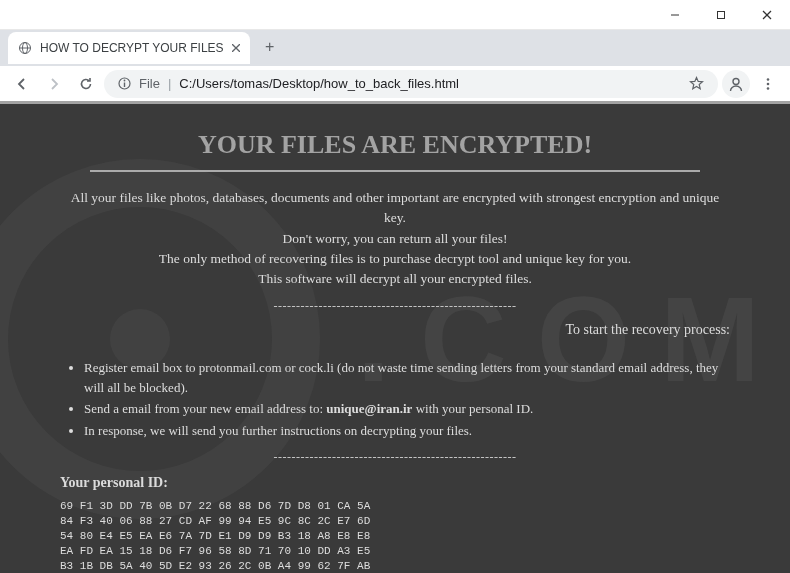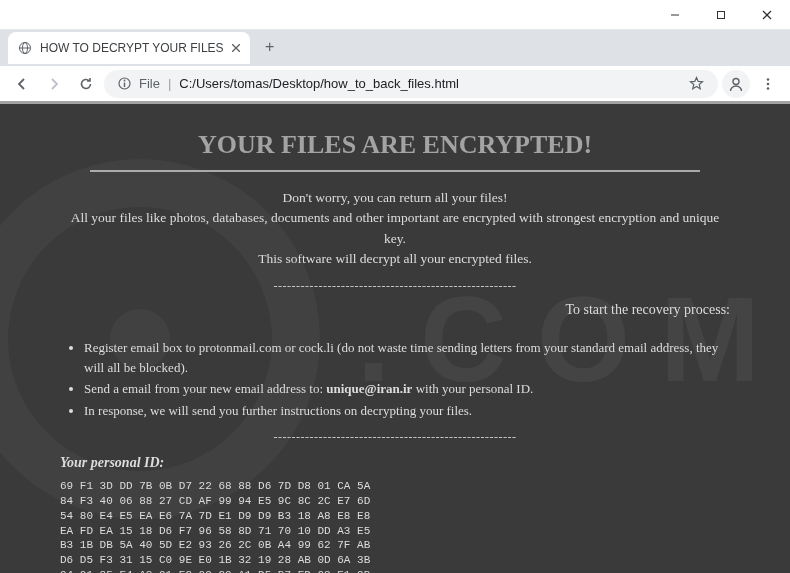--- a/index.html
+++ b/index.html
@@ -30,21 +30,21 @@
 
 .viewport { height: calc(573px - 30px - 36px - 38px); background: #3a3a3a; position: relative; overflow: hidden; }
 .page { padding: 20px 60px 20px 60px; color: #ddd; font-family: "Times New Roman", serif; }
 .page h1 { text-align: center; font-size: 26px; font-weight: bold; color: #a3a3a3; margin: 6px 0 10px; }
 .page hr { border: none; border-top: 2px solid #aaa; margin: 8px 30px; }
 .intro { text-align: center; font-size: 13.5px; line-height: 1.5; margin: 16px 0 10px; }
 .dashes { text-align: center; color: #ccc; font-size: 12px; margin: 8px 0; letter-spacing: 0.5px; }
 .start-line { font-size: 14px; margin: 6px 0; text-align: right; }
 .page ul { margin: 20px 0 10px 24px; font-size: 13px; line-height: 1.5; }
 .page ul li { margin-bottom: 2px; }
-.pid-label { font-weight: bold; font-size: 14px; margin: 10px 0 8px; font-style: italic; }
+.pid-label { font-weight: bold; font-size: 14px; margin: 10px 0 8px; }
 .hex-block { font-family: "Courier New", monospace; font-size: 11px; line-height: 1.35; white-space: pre; color: #ddd; }
 
 
 .watermark { position: absolute; inset: 0; display: flex; align-items: center; justify-content: flex-end; pointer-events: none; }
 .watermark-text { font-size: 120px; font-weight: bold; color: rgba(190,190,190,0.08); letter-spacing: 30px; font-family: Arial, sans-serif; }
 .watermark-arc { position: absolute; left: -40px; top: 50%; width: 360px; height: 360px; border: 48px solid rgba(190,190,190,0.06); border-radius: 50%; transform: translateY(-50%); }
 .watermark-arc::after { content:""; position:absolute; left:50%; top:50%; width:60px; height:60px; background: rgba(190,190,190,0.06); border-radius:50%; transform: translate(-50%,-50%); }
 
 svg { display: block; }
 </style>
@@ -137,22 +137,23 @@
 
 <div class="viewport">
   <div class="watermark">
     <div class="watermark-arc"></div>
     <div class="watermark-text">.COM</div>
   </div>
   <div class="page">
     <h1>YOUR FILES ARE ENCRYPTED!</h1>
     <hr>
     <div class="intro">
+      <div>All your files like photos, databases, documents and other important are encrypted with strongest encryption and unique key.</div>
       <div>Don't worry, you can return all your files!</div>
-      <div>All your files like photos, databases, documents and other important are encrypted with strongest encryption and unique key.</div>
+      <div>The only method of recovering files is to purchase decrypt tool and unique key for you.</div>
       <div>This software will decrypt all your encrypted files.</div>
     </div>
     <div class="dashes">------------------------------------------------------</div>
     <div class="start-line">To start the recovery process:</div>
     <ul>
       <li>Register email box to protonmail.com or cock.li (do not waste time sending letters from your standard email address, they will all be blocked).</li>
       <li><span>Send a email from your new email address to: </span><b>unique@iran.ir</b><span> with your personal ID.</span></li>
       <li>In response, we will send you further instructions on decrypting your files.</li>
     </ul>
     <div class="dashes">------------------------------------------------------</div>

